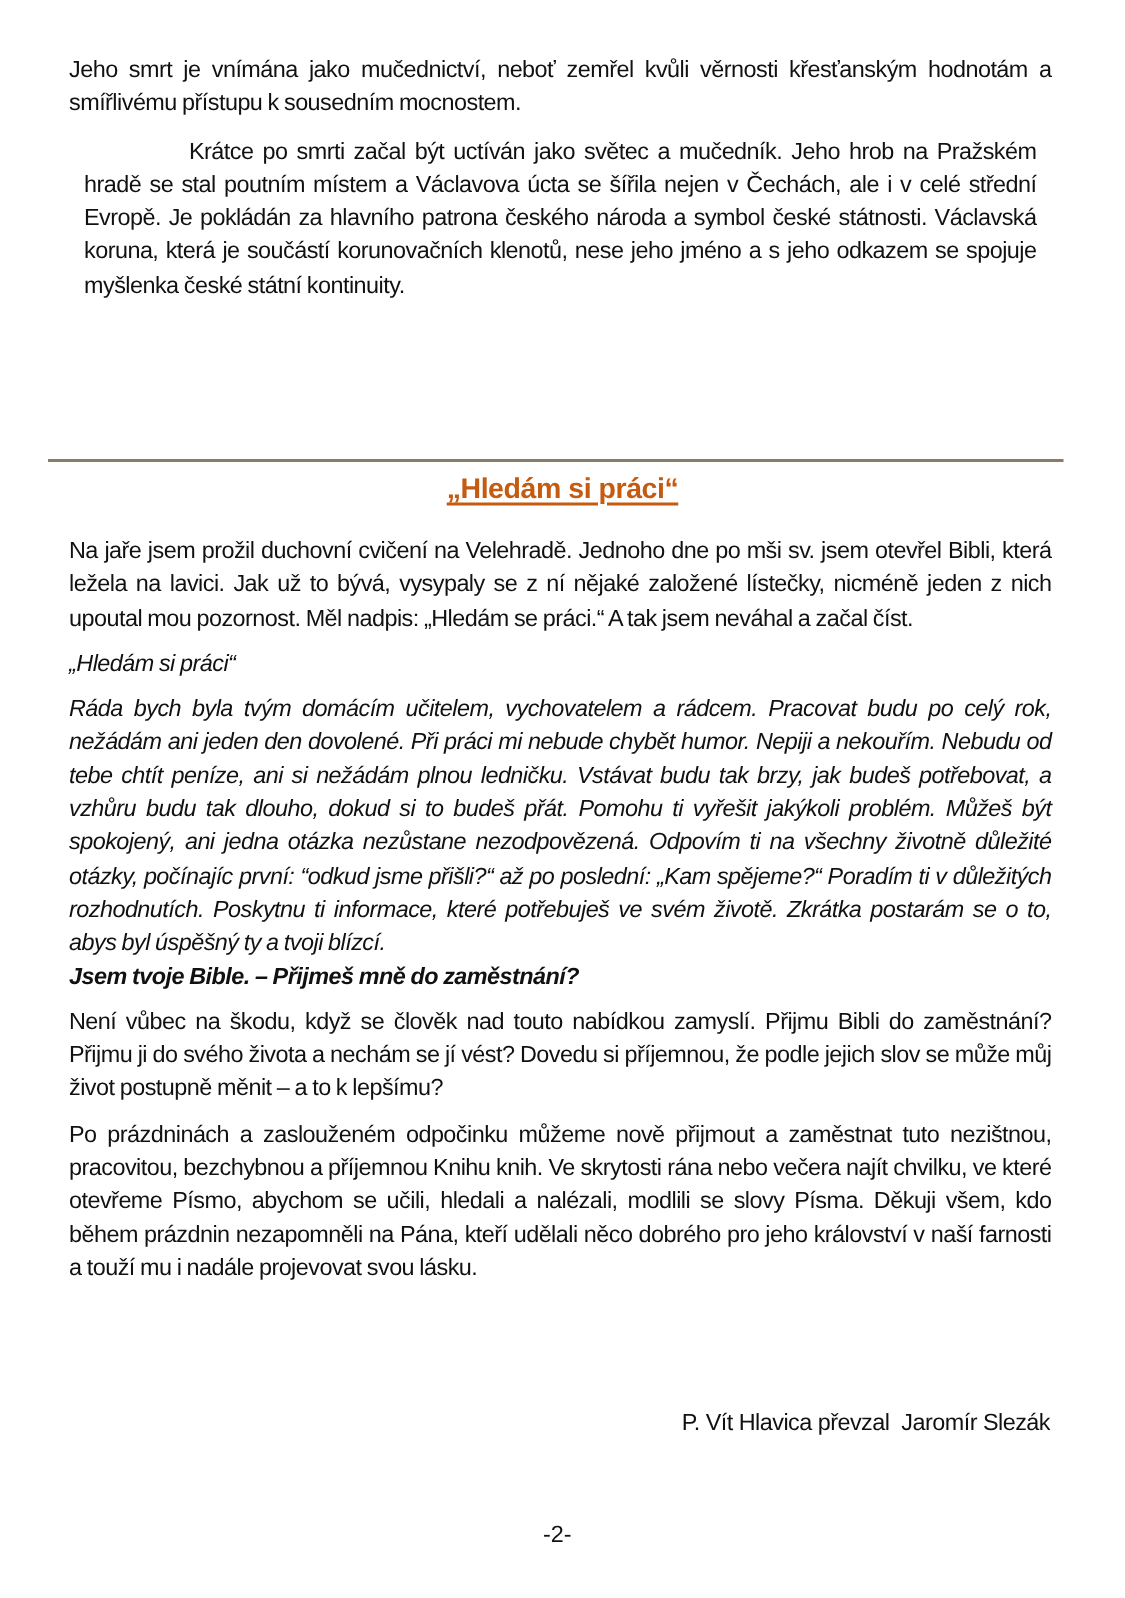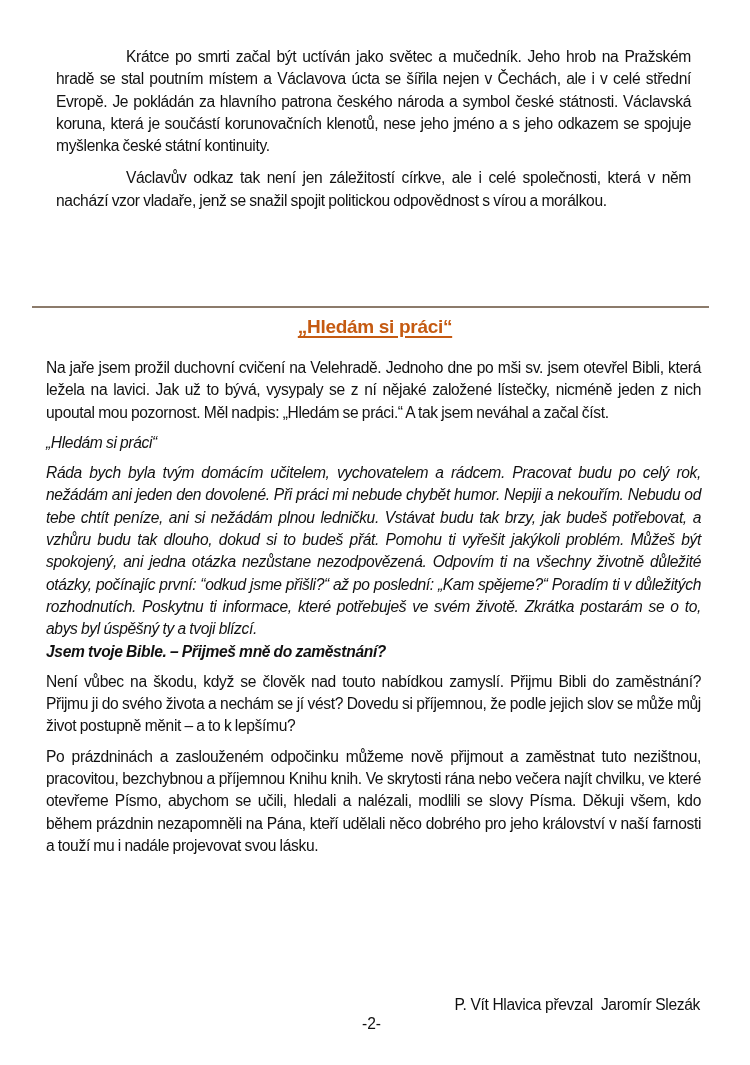--- a/index.html
+++ b/index.html
@@ -32,37 +32,37 @@
     font-family: "Liberation Sans", sans-serif;
     font-weight: bold; font-size: 19px; color: #c55a11;
     text-decoration: underline; text-decoration-thickness: 2px;
     text-underline-offset: 3px; letter-spacing: -0.3px;
   }
   #sec2 { position: absolute; top: 357px; left: 0; width: 655px; }
   .para { margin: 0 0 8px 0; }
   .ital { font-style: italic; }
   .bolditalic { font-weight: bold; }
   .signature {
-    position: absolute; top: 996px; right: 50px;
+    position: absolute; top: 940px; right: 50px;
     font-family: "Liberation Sans", sans-serif; font-size: 15.6px;
     letter-spacing: -0.35px; white-space: pre;
   }
   .pagenum {
     position: absolute; top: 1015px; left: 362px;
     font-family: "Liberation Sans", sans-serif; font-size: 15.6px;
   }
 </style>
 </head>
 <body>
 
 <div class="page">
 
   <div id="sec1" class="text">
+    <p class="cont">Jeho smrt je vnímána jako mučednictví, neboť zemřel kvůli věrnosti křesťanským hodnotám a smířlivému přístupu k sousedním mocnostem.</p>
     <p class="indent">Krátce po smrti začal být uctíván jako světec a mučedník. Jeho hrob na Pražském hradě se stal poutním místem a Václavova úcta se šířila nejen v Čechách, ale i v celé střední Evropě. Je pokládán za hlavního patrona českého národa a symbol české státnosti. Václavská koruna, která je součástí korunovačních klenotů, nese jeho jméno a s jeho odkazem se spojuje myšlenka české státní kontinuity.</p>
-    <p class="indent">Václavův odkaz tak není jen záležitostí církve, ale i celé společnosti, která v něm nachází vzor vladaře, jenž se snažil spojit politickou odpovědnost s vírou a morálkou.</p>
   </div>
 
   <div id="sec2" class="text">
     <p class="para">Na jaře jsem prožil duchovní cvičení na Velehradě. Jednoho dne po mši sv. jsem otevřel Bibli, která ležela na lavici. Jak už to bývá, vysypaly se z ní nějaké založené lístečky, nicméně jeden z nich upoutal mou pozornost. Měl nadpis: „Hledám se práci.“ A tak jsem neváhal a začal číst.</p>
     <p class="para ital">„Hledám si práci“</p>
     <p class="para ital" style="margin-bottom:8px;"><span>Ráda bych byla tvým domácím učitelem, vychovatelem a rádcem. Pracovat budu po celý rok, nežádám ani jeden den dovolené. Při práci mi nebude chybět humor. Nepiji a nekouřím. Nebudu od tebe chtít peníze, ani si nežádám plnou ledničku. Vstávat budu tak brzy, jak budeš potřebovat, a vzhůru budu tak dlouho, dokud si to budeš přát.       Pomohu ti vyřešit jakýkoli problém. Můžeš být spokojený, ani jedna otázka nezůstane nezodpovězená. Odpovím ti na všechny životně důležité otázky, počínajíc první: “odkud jsme přišli?“ až po poslední: „Kam spějeme?“       Poradím ti v důležitých rozhodnutích. Poskytnu ti informace, které potřebuješ ve svém životě. Zkrátka postarám se o to, abys byl úspěšný ty a tvoji blízcí.</span><br><span class="bolditalic">Jsem tvoje Bible. – Přijmeš mně do zaměstnání?</span></p>
     <p class="para">Není vůbec na škodu, když se člověk nad touto nabídkou zamyslí. Přijmu Bibli do zaměstnání? Přijmu ji do svého života a nechám se jí vést? Dovedu si příjemnou, že podle jejich slov se může můj život postupně měnit – a to k lepšímu?</p>
     <p class="para">Po prázdninách a zaslouženém odpočinku můžeme nově přijmout a zaměstnat tuto nezištnou, pracovitou, bezchybnou a příjemnou Knihu knih. Ve skrytosti rána nebo večera najít chvilku, ve které otevřeme Písmo, abychom se učili, hledali a nalézali, modlili se slovy Písma. Děkuji všem, kdo během prázdnin nezapomněli na Pána, kteří udělali něco dobrého pro jeho království v naší farnosti a touží mu i nadále projevovat svou lásku.</p>
   </div>
 </div>

